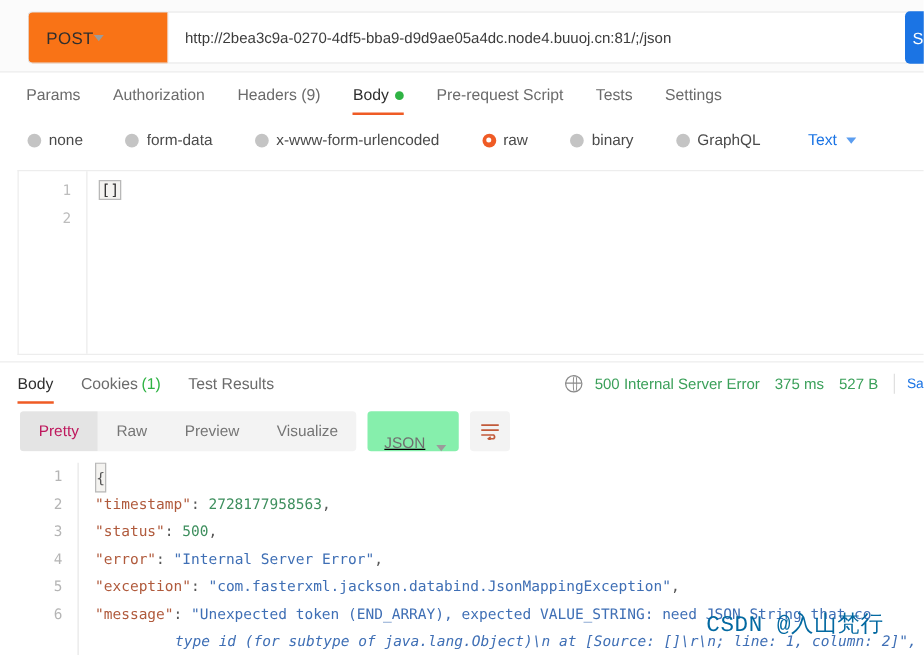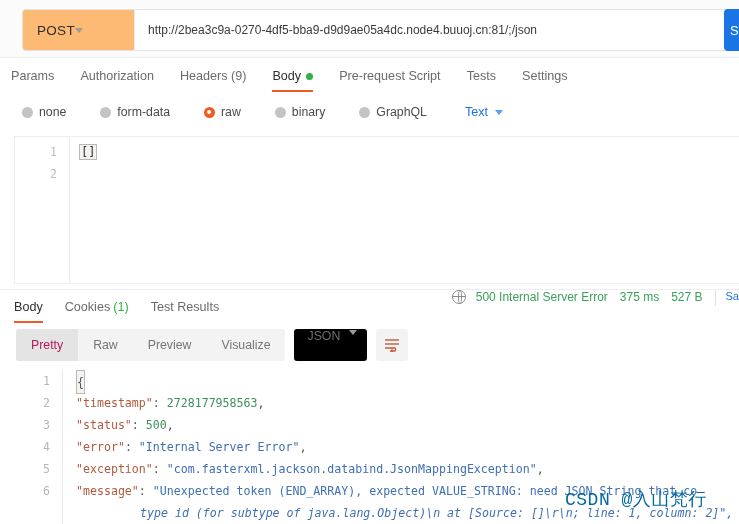--- a/index.html
+++ b/index.html
@@ -18,21 +18,21 @@
     border-bottom: 1px solid #ededed;
   }
   .url-row {
     position: absolute; left: 22px; top: 9px; right: 0; height: 42px;
     display: flex; align-items: stretch;
   }
   .method-box {
     width: 112px; height: 42px;
     border: 1px solid #e3e3e3; border-right: none;
     border-radius: 4px 0 0 4px;
-    background: #fdba74;
+    background: #f97316;
     display: flex; align-items: center; justify-content: flex-start;
     padding: 0 12px 0 14px;
   }
   .method-label { font-size: 13.5px; color: #2e2e2e; letter-spacing: .3px; }
   .chev {
     width: 0; height: 0; border-left: 4px solid transparent;
     border-right: 4px solid transparent; border-top: 5px solid #9b9b9b;
     margin-top: 1px;
   }
   .url-input {
@@ -54,21 +54,21 @@
     border-radius: 4px;
     color: #fff; font-size: 13px;
     display: flex; align-items: center; justify-content: flex-start;
     padding-left: 6px; overflow: hidden;
   }
 
   
   .req-tabs {
     position: absolute; left: 0; top: 58px; width: 739px; height: 36px;
     display: flex; align-items: center;
-    padding-left: 11px;
+    padding-left: 21px;
   }
   .rtab {
     font-size: 12.6px; color: #6b6b6b;
     margin-right: 26px; position: relative;
     height: 36px; display: flex; align-items: center; white-space: nowrap;
   }
   .rtab.active { color: #2e2e2e; }
   .rtab.active:after {
     content: ""; position: absolute; left: 0; right: 0; bottom: 2px;
     height: 2px; background: #ef5b25;
@@ -145,21 +145,21 @@
     white-space: nowrap;
   }
   .rstab.active { color: #2e2e2e; }
   .rstab.active:after {
     content: ""; position: absolute; left: 0; right: 0; bottom: 1px;
     height: 2px; background: #ef5b25;
   }
   .cnt { color: #2fb344; margin-left: 3px; }
   .resp-meta {
     position: absolute; right: 0; top: 0; height: 34px;
-    display: flex; align-items: flex-start; padding-right: 0;
+    display: flex; align-items: center; padding-right: 0;
   }
   .globe {
     width: 14px; height: 14px; border: 1.2px solid #8a8a8a;
     border-radius: 50%; position: relative; margin-right: 10px;
   }
   .globe:before {
     content: ""; position: absolute; left: 5px; top: -1.2px;
     width: 2px; height: 13.8px;
     border-left: 1.2px solid #8a8a8a; border-right: 1.2px solid #8a8a8a;
     border-radius: 50%;
@@ -181,22 +181,22 @@
   .seg {
     display: flex; align-items: center; height: 32px;
     background: #f3f3f3; border-radius: 3px; overflow: hidden;
   }
   .segbtn {
     font-size: 12.3px; color: #757575; padding: 0 15px;
     height: 32px; display: flex; align-items: center; white-space: nowrap;
   }
   .segbtn.active { background: #e4e4e4; color: #be185d; }
   .json-sel {
-    margin-left: 9px; height: 32px; background: #000000;
-    border-radius: 3px; display: flex; align-items: flex-start;
+    margin-left: 9px; height: 32px; background: #86efac;
+    border-radius: 3px; display: flex; align-items: flex-end;
     padding: 0 10px 0 13px;
     text-decoration: underline;
   }
   .json-sel .lbl { font-size: 12.3px; color: #6f6f6f; margin-right: 9px; }
   .wrap-btn {
     margin-left: 9px; width: 32px; height: 32px;
     background: #f3f3f3; border-radius: 3px;
     display: flex; align-items: center; justify-content: center;
   }
 
@@ -280,20 +280,24 @@
 </div>
 
 <div class="body-types">
   <div class="bt">
     <span class="radio"></span>
     <span class="bt-label">none</span>
   </div>
   <div class="bt">
     <span class="radio"></span>
     <span class="bt-label">form-data</span>
+  </div>
+  <div class="bt">
+    <span class="radio"></span>
+    <span class="bt-label">x-www-form-urlencoded</span>
   </div>
   <div class="bt">
     <span class="radio on"></span>
     <span class="bt-label">raw</span>
   </div>
   <div class="bt">
     <span class="radio"></span>
     <span class="bt-label">binary</span>
   </div>
   <div class="bt">

